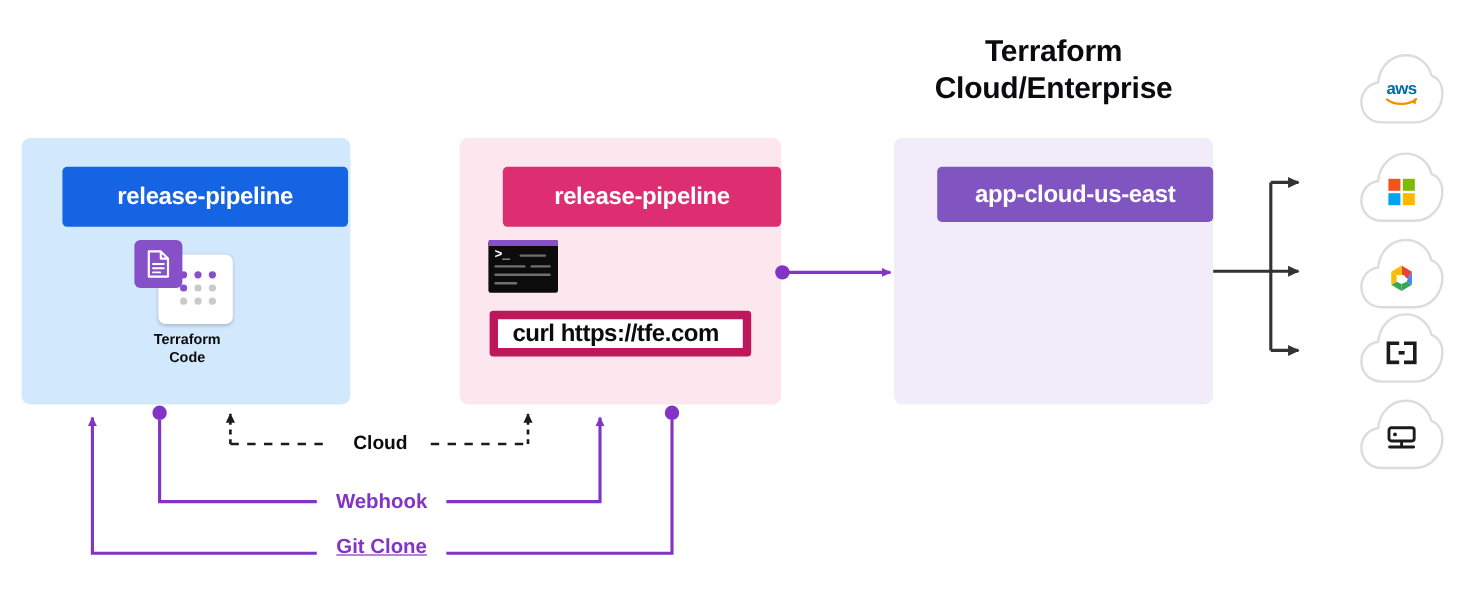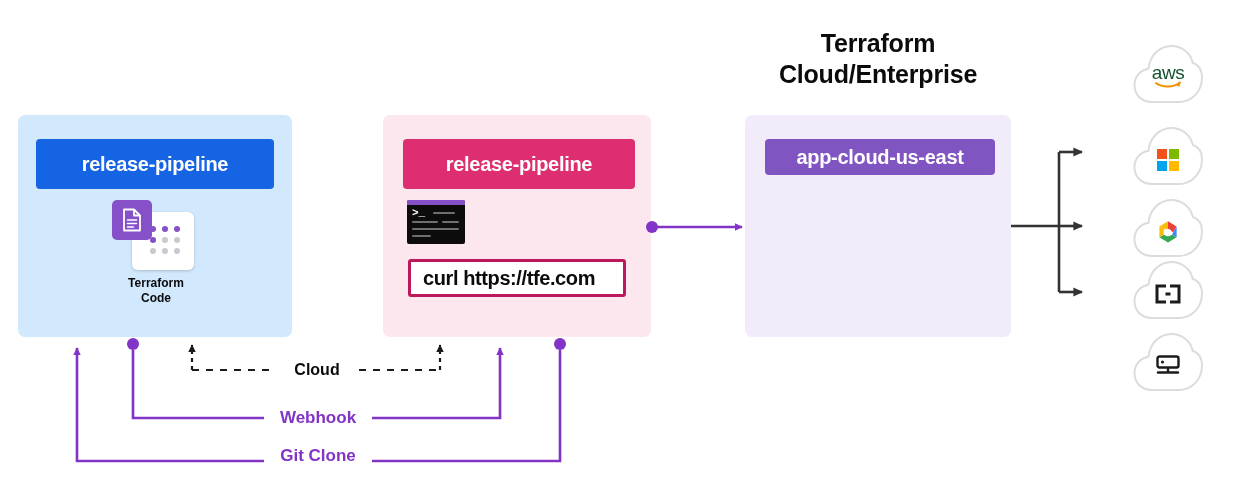--- a/index.html
+++ b/index.html
@@ -24,24 +24,25 @@
   .panel{position:absolute;border-radius:7px;}
   #panel-vcs{left:18px;top:115px;width:274px;height:222px;background:#d2e8fc;}
   #panel-ci{left:383px;top:115px;width:268px;height:222px;background:#fde7ef;}
   #panel-tfc{left:745px;top:115px;width:266px;height:222px;background:#f2ecfa;}
 
   
   .chip{
     position:absolute;border-radius:4px;display:flex;align-items:center;
     justify-content:center;color:#fff;font-weight:bold;font-size:20px;
     letter-spacing:-0.3px;
+    margin-left:16px;
   }
   #chip-vcs{left:36px;top:139px;width:238px;height:50px;background:#1564e3;}
   #chip-ci{left:403px;top:139px;width:232px;height:50px;background:#dc2e70;}
-  #chip-tfc{left:765px;top:139px;width:230px;height:36px;background:#8054c1;}
+  #chip-tfc{left:765px;top:139px;width:230px;height:46px;background:#8054c1;}
 
   
   #tf-code{position:absolute;left:110px;top:200px;width:92px;height:92px;}
   #tf-card{
     position:absolute;left:22px;top:12px;width:62px;height:58px;background:#fff;
     border-radius:6px;box-shadow:0 1px 3px rgba(16,22,26,.20);
   }
   .tf-dots{position:absolute;left:40px;top:26px;width:34px;height:30px;}
   .tf-dot{position:absolute;width:6px;height:6px;border-radius:50%;}
   #tf-badge{
@@ -58,53 +59,53 @@
             background:#0c0c0c;border-radius:2px;overflow:hidden;}
   #term-bar{position:absolute;left:0;top:0;width:58px;height:5px;background:#8650c8;}
   #term-prompt{position:absolute;left:5px;top:8px;color:#fff;font-size:11px;
                font-weight:bold;font-family:"Liberation Mono","DejaVu Sans Mono",monospace;
                line-height:11px;}
   .term-line{position:absolute;height:2px;background:#6f6f6f;border-radius:1px;}
 
   
   #curl-box{
     position:absolute;left:408px;top:259px;width:218px;height:38px;background:#fff;
-    border:3px solid #be185d;border-radius:3px;display:flex;align-items:center;
+    border:7px solid #be185d;border-radius:3px;display:flex;align-items:center;
     padding:0 12px;box-sizing:border-box;
   }
   #curl-text{font-size:20px;font-weight:bold;color:#0b0b0d;letter-spacing:-0.4px;
              white-space:nowrap;}
 
   
   #wires{position:absolute;left:0;top:0;width:1236px;height:500px;overflow:visible;}
 
   
   .wire-label{
     position:absolute;font-weight:bold;font-size:17px;text-align:center;
     background:#fff;line-height:20px;
   }
   #label-trust{left:281px;top:360px;width:72px;color:#0b0b0d;font-size:16px;}
   #label-webhook{left:268px;top:408px;width:100px;color:#8234c6;}
-  #label-gitclone{left:268px;top:446px;width:100px;color:#8234c6;}
+  #label-gitclone{left:268px;top:446px;width:100px;color:#8234c6;text-decoration:underline;}
 
   
   .cloud{position:absolute;width:72px;height:64px;}
   .cloud-glyph{position:absolute;left:0;top:0;width:72px;height:64px;}
   .cloud-inner{
     position:absolute;left:0;top:0;width:72px;height:64px;
     display:flex;align-items:center;justify-content:center;padding-top:7px;
     box-sizing:border-box;
   }
   #cloud-0{left:1132px;top:42px;}
   #cloud-1{left:1132px;top:124px;}
   #cloud-2{left:1132px;top:196px;}
   #cloud-3{left:1132px;top:258px;}
   #cloud-4{left:1132px;top:330px;}
 
-  .aws-word{font-size:19px;font-weight:normal;color:#14532d;letter-spacing:-0.5px;
+  .aws-word{font-size:14px;font-weight:bold;color:#0369a1;letter-spacing:-0.5px;
             line-height:14px;}
   .ms-grid{width:22px;height:22px;display:grid;grid-template-columns:10px 10px;
            grid-template-rows:10px 10px;gap:2px;}
   .ms-sq{width:10px;height:10px;}
 </style>
 </head>
 <body>
 
 <div id="stage">
 

